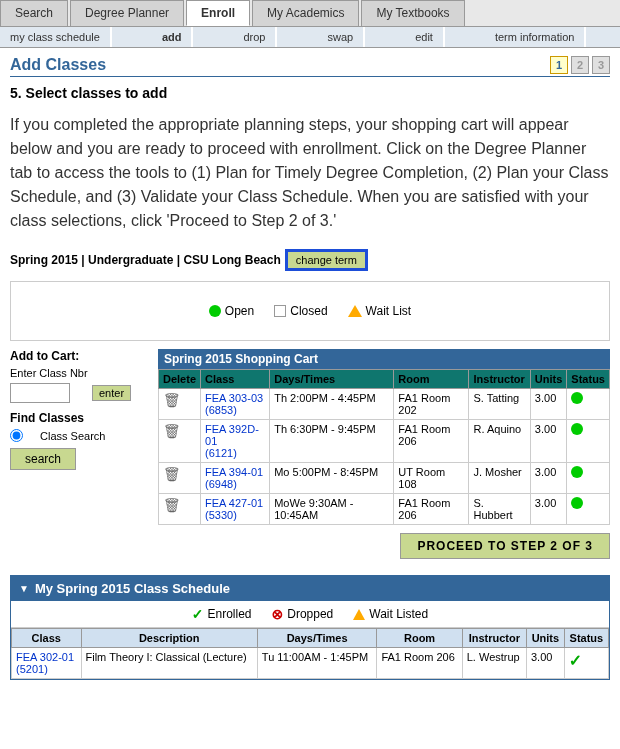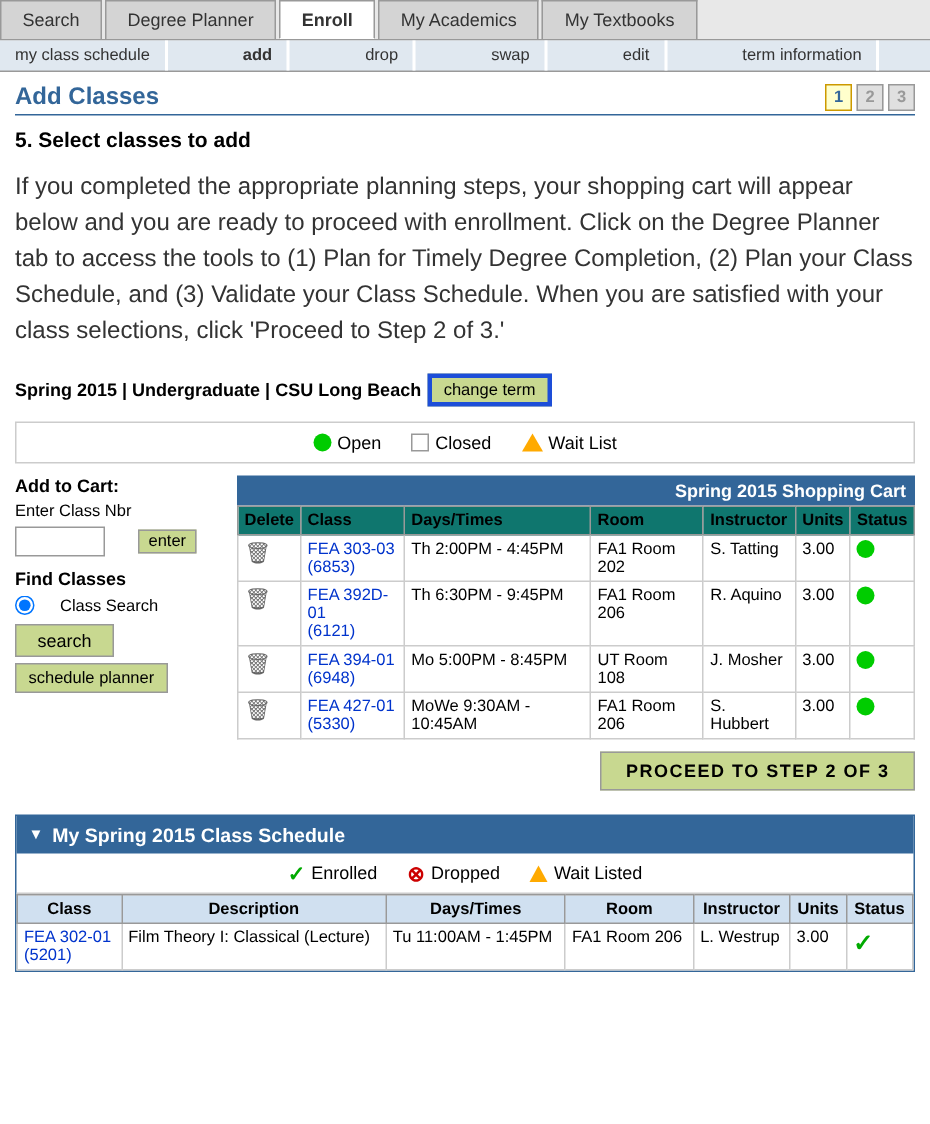--- a/index.html
+++ b/index.html
@@ -45,21 +45,21 @@
     .step-box { width: 18px; height: 18px; border: 1px solid #999; display: flex; align-items: center; justify-content: center; font-size: 11px; font-weight: bold; }
     .step-box.active { background: #ffffcc; border-color: #cc9900; }
     .step-box.inactive { background: #e0e0e0; color: #999; }
 
     .info-box { background: #fff; border: none; font-size: 16px; color: #333; margin-bottom: 12px; line-height: 1.5; padding: 4px 0; }
 
     .term-info { display: flex; align-items: center; gap: 4px; margin-bottom: 10px; font-weight: bold; color: #000; font-size: 12px; }
     .change-term-btn { background: #c8d890; border: 3px solid #1d4ed8; padding: 2px 8px; font-size: 11px; cursor: pointer; }
 
     
-    .legend { display: flex; justify-content: center; gap: 20px; align-items: center; padding: 6px; border: 1px solid #ccc; margin-bottom: 8px; background: #fff; }
+    .legend { display: flex; justify-content: center; gap: 20px; align-items: center; padding: 22px; border: 1px solid #ccc; margin-bottom: 8px; background: #fff; }
     .legend-item { display: flex; align-items: center; gap: 4px; font-size: 12px; }
     .dot-open { width: 12px; height: 12px; border-radius: 50%; background: #00cc00; display: inline-block; }
     .dot-closed { width: 12px; height: 12px; border: 1px solid #999; background: #fff; display: inline-block; }
     .triangle-wait { width: 0; height: 0; border-left: 7px solid transparent; border-right: 7px solid transparent; border-bottom: 12px solid #ffaa00; display: inline-block; }
 
     
     .main-area { display: flex; gap: 8px; }
 
     
     .left-panel { width: 140px; flex-shrink: 0; }
@@ -69,21 +69,21 @@
     .class-input { width: 60px; height: 20px; border: 1px solid #999; font-size: 11px; padding: 1px 3px; }
     .enter-btn { background: #c8d890; border: 1px solid #999; padding: 1px 6px; font-size: 11px; cursor: pointer; }
 
     .find-classes-label { font-weight: bold; font-size: 12px; margin-bottom: 4px; }
     .radio-row { display: flex; align-items: center; gap: 17px; font-size: 11px; margin-bottom: 6px; }
     .search-btn { background: #c8d890; border: 1px solid #999; padding: 3px 14px; font-size: 12px; cursor: pointer; display: block; margin-bottom: 4px; }
     .schedule-planner-btn { background: #c8d890; border: 1px solid #999; padding: 3px 8px; font-size: 11px; cursor: pointer; display: block; }
 
     
     .cart-area { flex: 1; }
-    .cart-title { background: #336699; color: #fff; font-weight: bold; padding: 3px 6px; font-size: 12px; margin-bottom: 0; text-align: right; }
+    .cart-title { background: #336699; color: #fff; font-weight: bold; padding: 3px 6px; font-size: 12px; margin-bottom: 0; }
 
     table.cart-table { width: 100%; border-collapse: collapse; font-size: 11px; }
     table.cart-table th { background: #0f766e; border: 1px solid #999; padding: 3px 4px; text-align: left; font-size: 11px; }
     table.cart-table td { border: 1px solid #ccc; padding: 3px 4px; vertical-align: top; }
     table.cart-table a { color: #0033cc; text-decoration: none; }
 
     .trash-icon { font-size: 14px; cursor: pointer; color: #666; }
     .status-open { width: 12px; height: 12px; border-radius: 50%; background: #00cc00; display: inline-block; }
 
     
@@ -170,21 +170,20 @@
       <div class="class-input-row">
         <input class="class-input" type="text" style="">
         <button class="enter-btn">enter</button>
       </div>
       <div class="find-classes-label">Find Classes</div>
       <div class="radio-row">
         <input type="radio" name="findclasses" checked="" style="">
         <label>Class Search</label>
       </div>
       <button class="search-btn">search</button>
-      <button class="schedule-planner-btn">schedule planner</button>
     </div>
 
     <div class="cart-area">
       <div class="cart-title">Spring 2015 Shopping Cart</div>
       <table class="cart-table">
         <thead>
           <tr>
             <th>Delete</th>
             <th>Class</th>
             <th>Days/Times</th>

